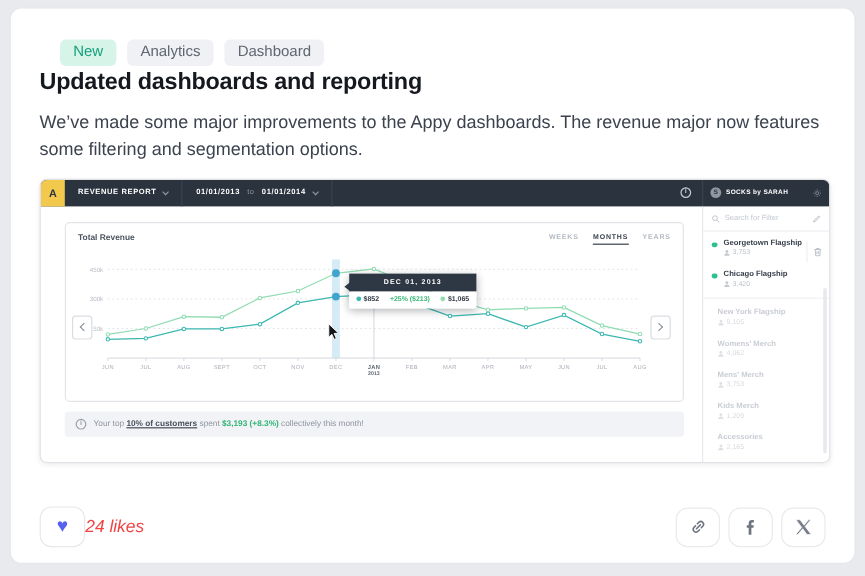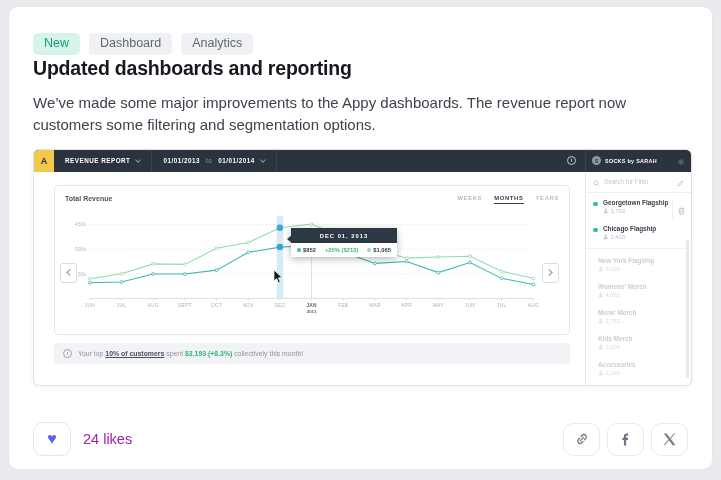--- a/index.html
+++ b/index.html
@@ -3,21 +3,21 @@
 <meta charset="utf-8">
 <style>
   * { box-sizing: border-box; margin: 0; padding: 0; }
   html,body { width:721px; height:480px; }
   body { background:#e9eaee; font-family:"Liberation Sans", sans-serif; position:relative; overflow:hidden; }
 
   .card { position:absolute; left:8px; top:6px; width:705px; height:464px; background:#fff;
           border:1px solid #e4e6ea; border-radius:10px; padding:26px 24px; }
 
   
-  .tags { display:flex; gap:9px; }
+  .tags { display:flex; gap:9px;margin-left:17px; }
   .tag { font-size:12.5px; padding:4px 11px; border-radius:5px; line-height:1.1; }
   .tag-new { background:#d7f4e9; color:#17a07c; }
   .tag-gray { background:#f0f1f4; color:#5f6671; }
 
   .title { margin-top:2px; font-size:19.5px; font-weight:bold; color:#15181e; letter-spacing:-0.2px; }
   .bodytext { margin-top:12px; font-size:15px; line-height:1.5; color:#3c434e; max-width:662px; }
 
   
   .window { margin-top:12px; width:659px; height:237px; border:1px solid #e0e2e6; border-radius:6px;
             overflow:hidden; background:#fff; box-shadow:0 1px 4px rgba(20,24,31,.07);
@@ -87,39 +87,39 @@
   .faded-group .store-item { padding-left:12px; }
   .faded-group .sname { color:#c9cdd4; font-weight:bold; }
   .faded-group .scount { color:#d7dade; }
   .scroll-thumb { position:absolute; right:2px; top:68px; width:3px; height:138px; background:#e7e9ed; border-radius:2px; }
 
   
   .footer { position:absolute; left:24px; right:24px; bottom:13px; display:flex; align-items:center; }
   .like-btn { width:38px; height:34px; border:1px solid #e6e8ec; border-radius:10px; background:#fff;
               display:flex; align-items:center; justify-content:center; cursor:pointer; }
   .heart { color:#5661f0; font-size:16px; line-height:1; }
-  .likes-label { margin-left:12px; font-size:14.5px; color:#a21caf; }
+  .likes-label { font-size:14.5px; color:#ef4444;font-style:italic; }
   .share-group { margin-left:auto; display:flex; gap:7px; }
   .share-btn { width:37px; height:33px; border:1px solid #e8eaed; border-radius:10px; background:#fff;
                display:flex; align-items:center; justify-content:center; cursor:pointer; }
 </style>
 </head>
 <body>
 
 <div class="card">
 
   <div class="tags">
 
   <span class="tag tag-new">New</span>
+      <span class="tag tag-gray">Analytics</span>
       <span class="tag tag-gray">Dashboard</span>
-      <span class="tag tag-gray">Analytics</span>
     </div>
 
   <div class="title">Updated dashboards and reporting</div>
-  <p class="bodytext">We’ve made some major improvements to the Appy dashboards. The revenue report now customers some filtering and segmentation options.</p>
+  <p class="bodytext">We’ve made some major improvements to the Appy dashboards. The revenue major now features some filtering and segmentation options.</p>
 
   <div class="window">
 
     <div class="win-nav">
       <div class="logo">A</div>
       <div class="nav-item">
         <span>REVENUE REPORT</span>
         <span class="chev"></span>
       </div>
       <div class="nav-item">

